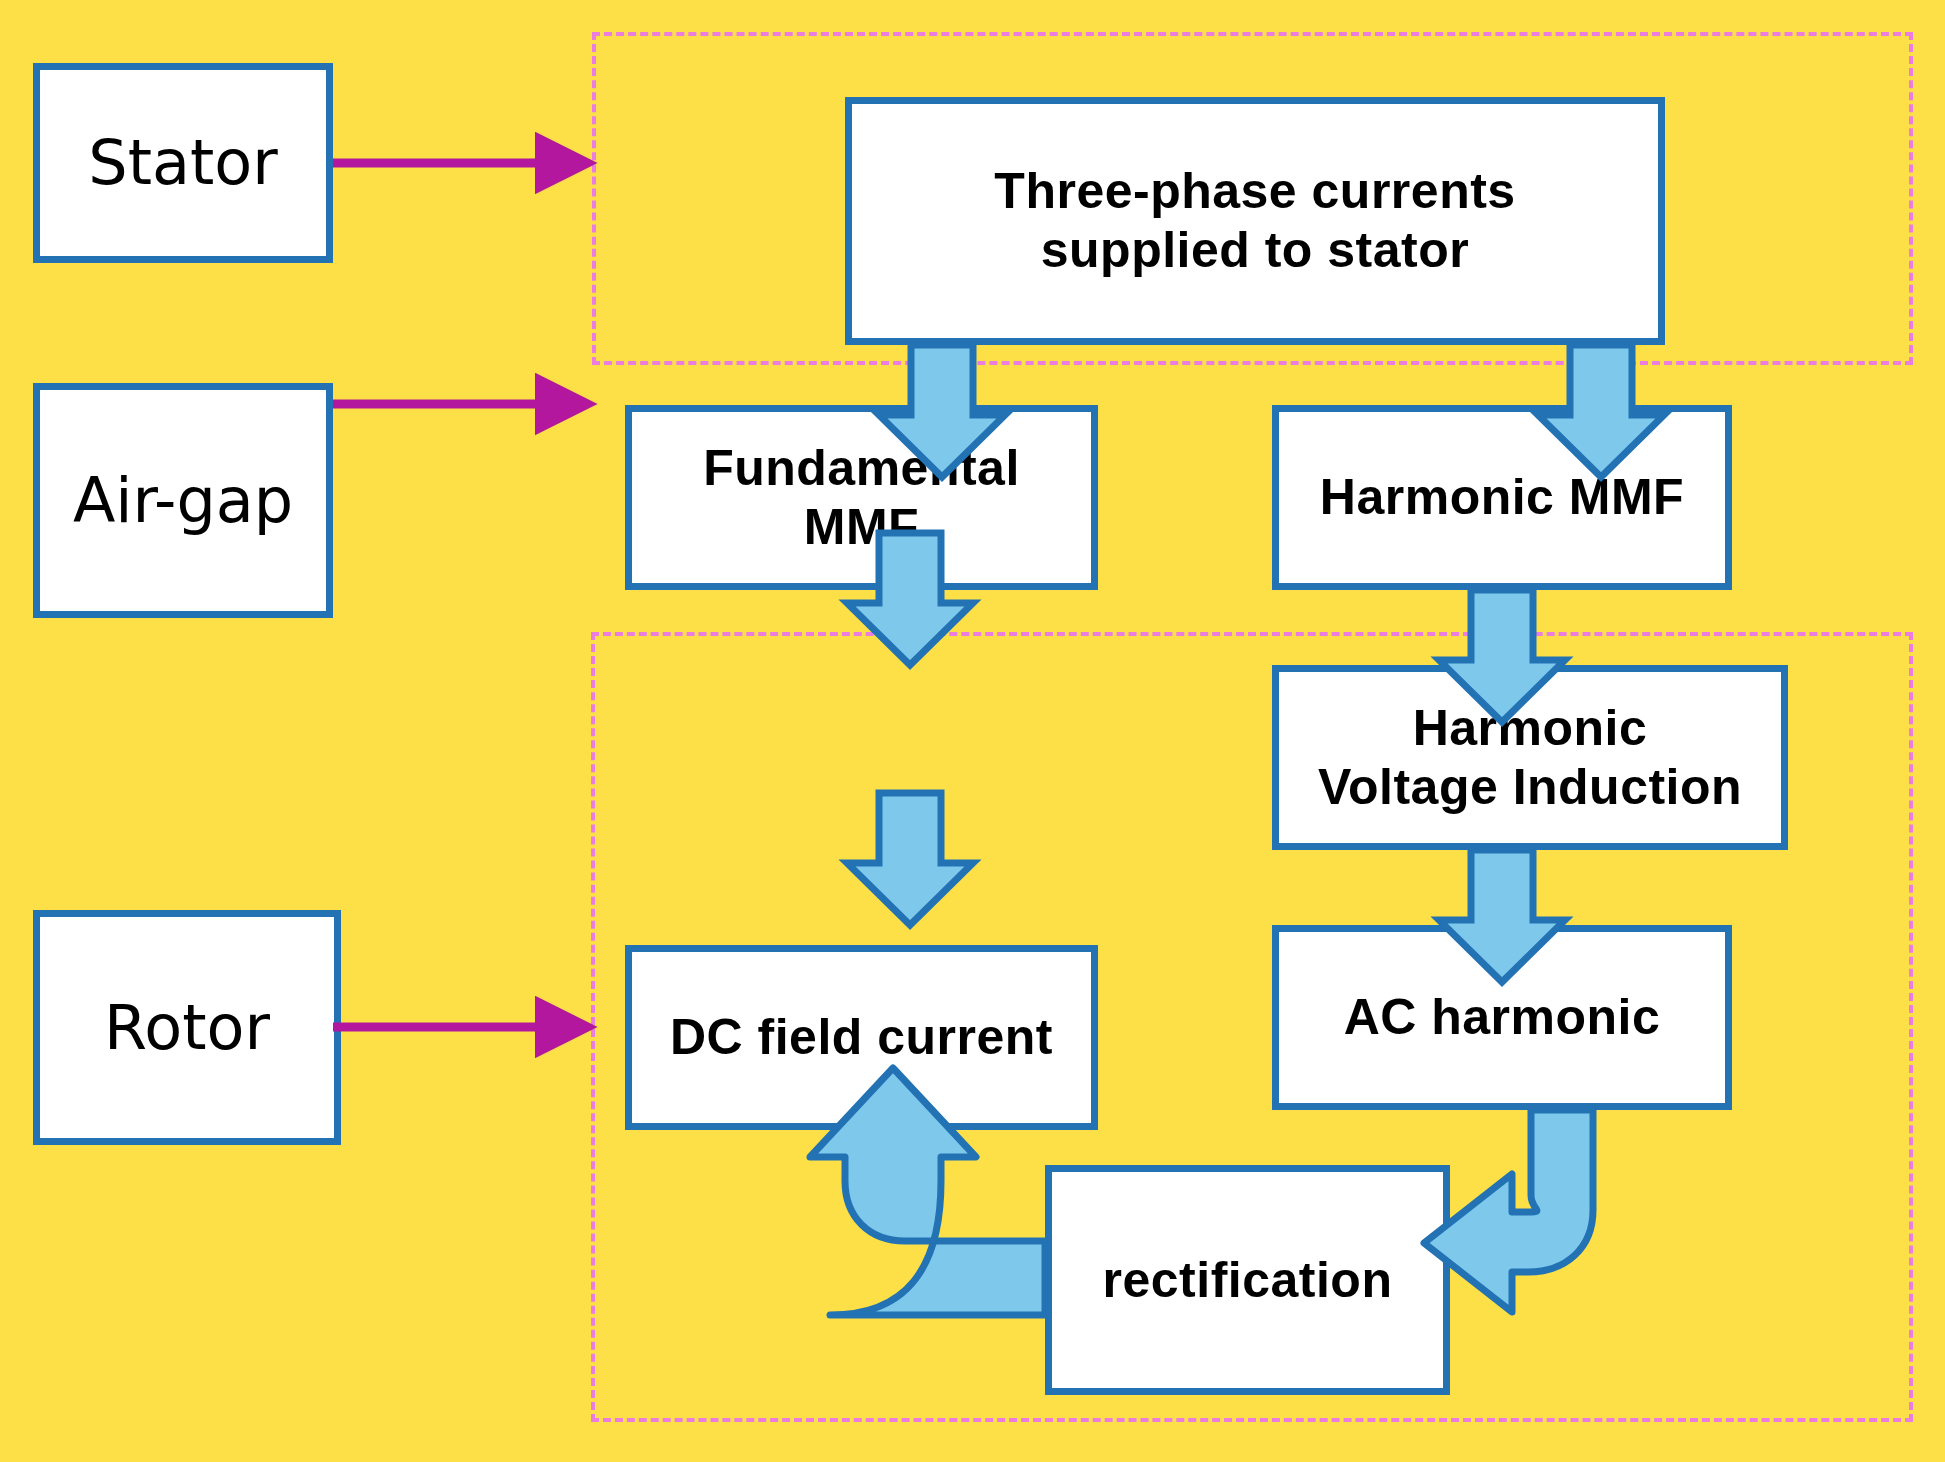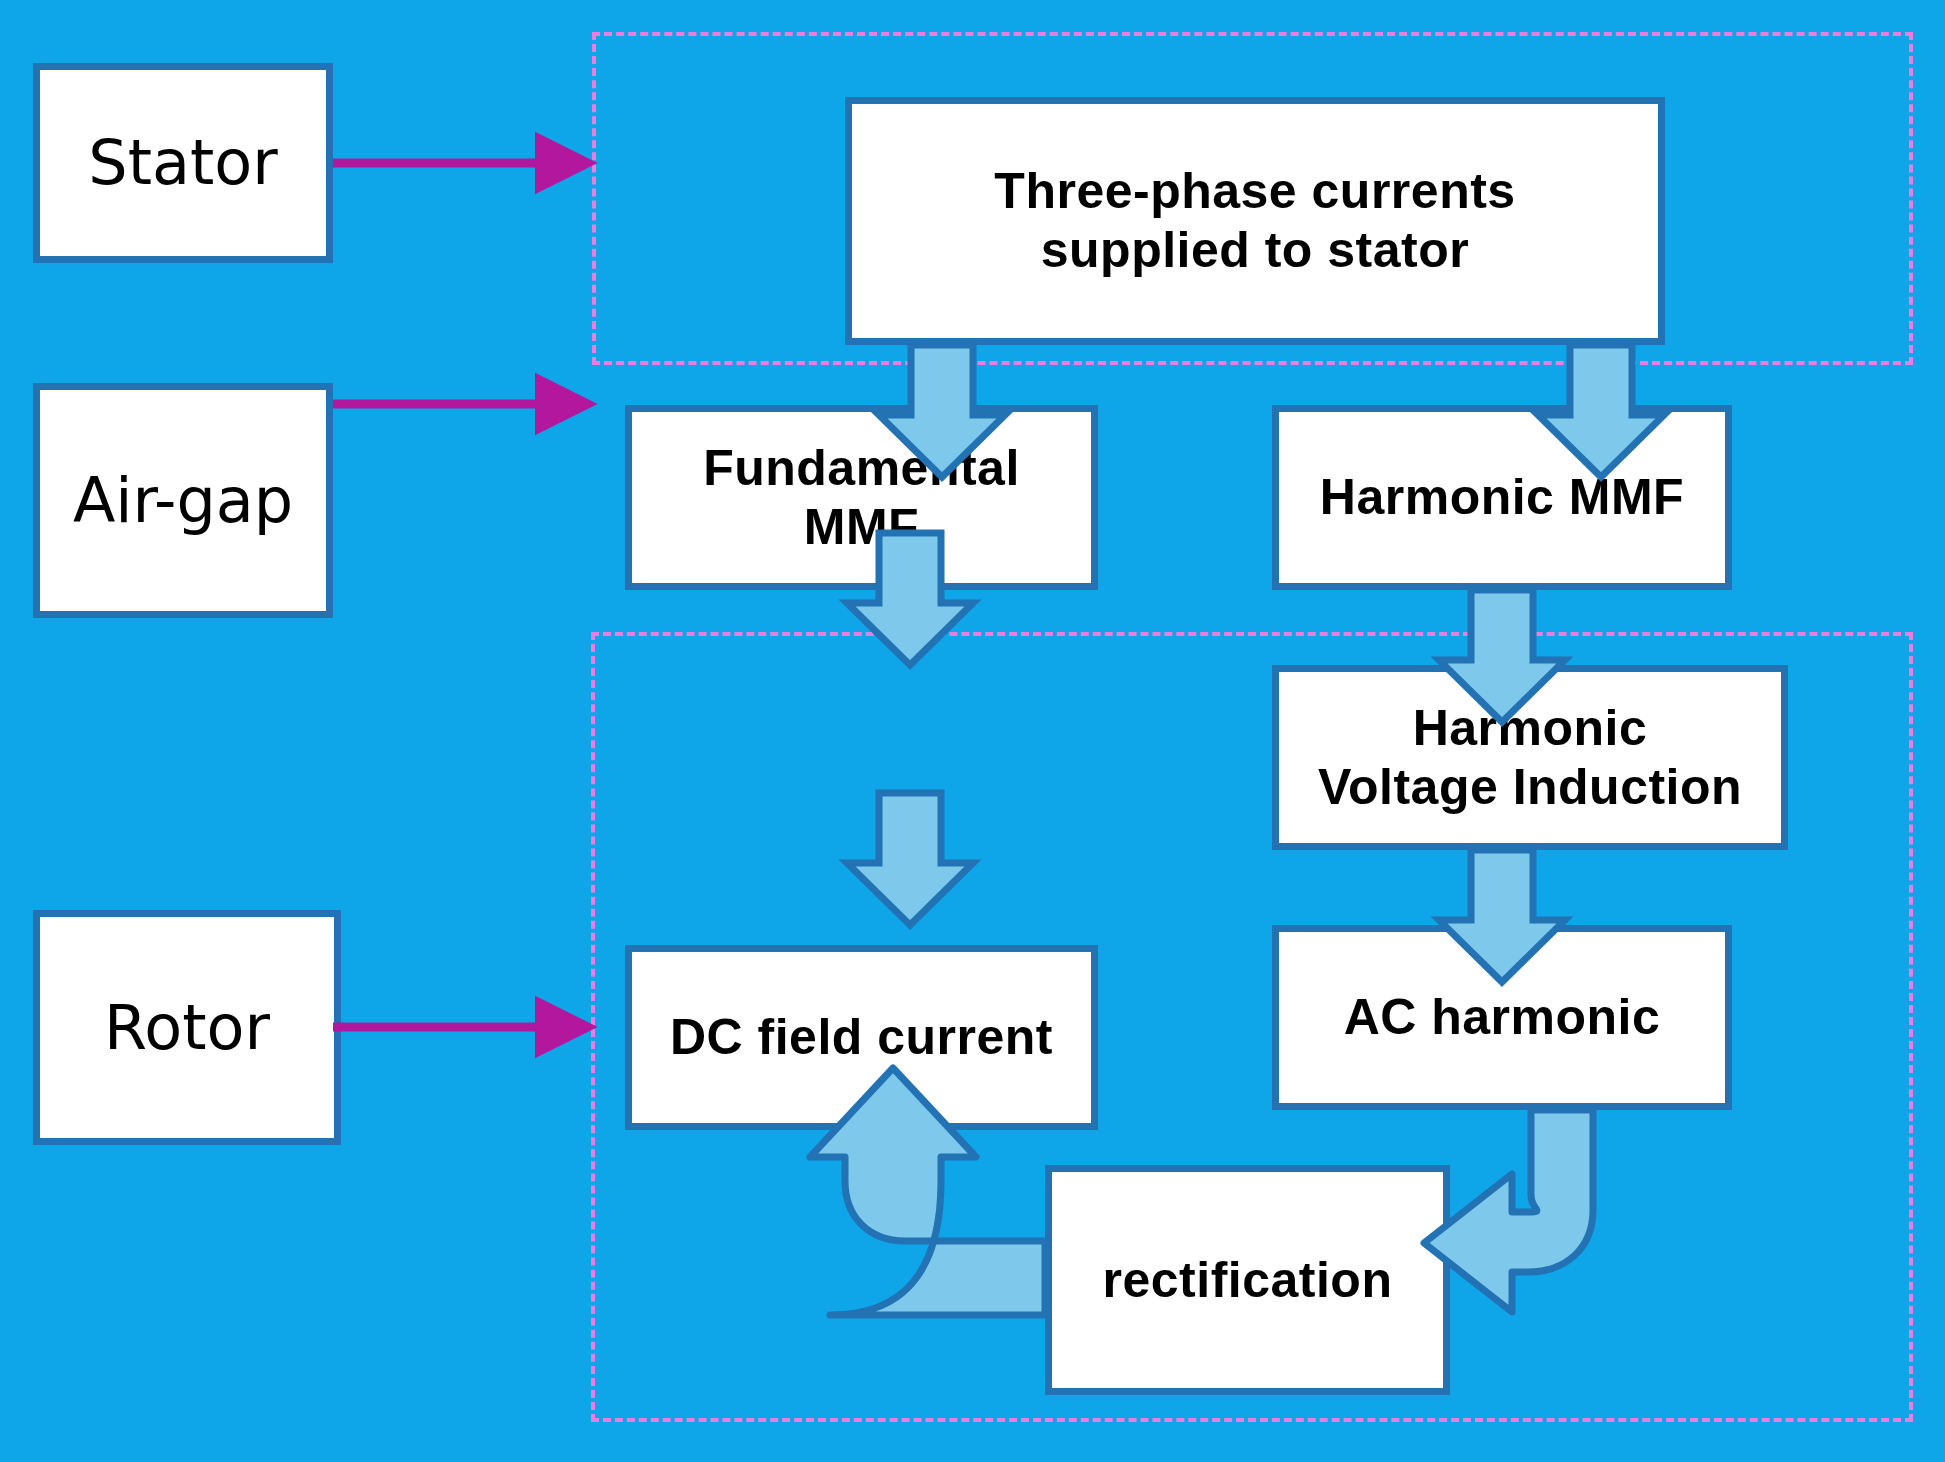--- a/index.html
+++ b/index.html
@@ -1,19 +1,19 @@
 <!DOCTYPE html>
 <html><head>
 <meta charset="utf-8">
 <style>
   html,body{margin:0;padding:0;background:#ffffff;}
   #stage{
     position:relative;
     width:1945px;height:1462px;
-    background:#0ea5e9;
+    background:#fde047;
     overflow:hidden;
     font-family:"Liberation Serif", serif;
   }
   .node{
     position:absolute;
     box-sizing:border-box;
     background:#ffffff;
     border:7px solid #2272B4;
     display:flex;
     align-items:center;

